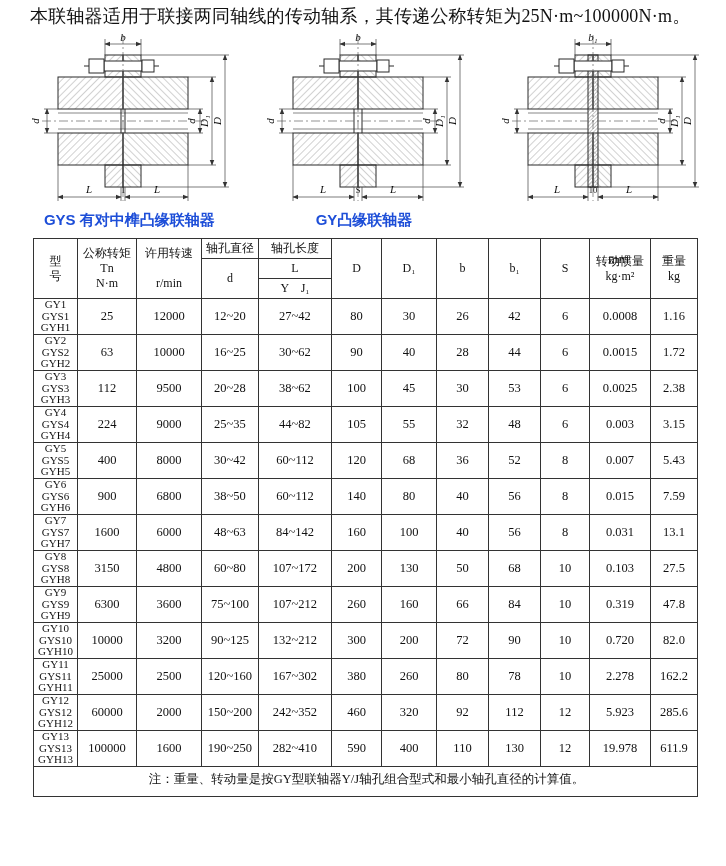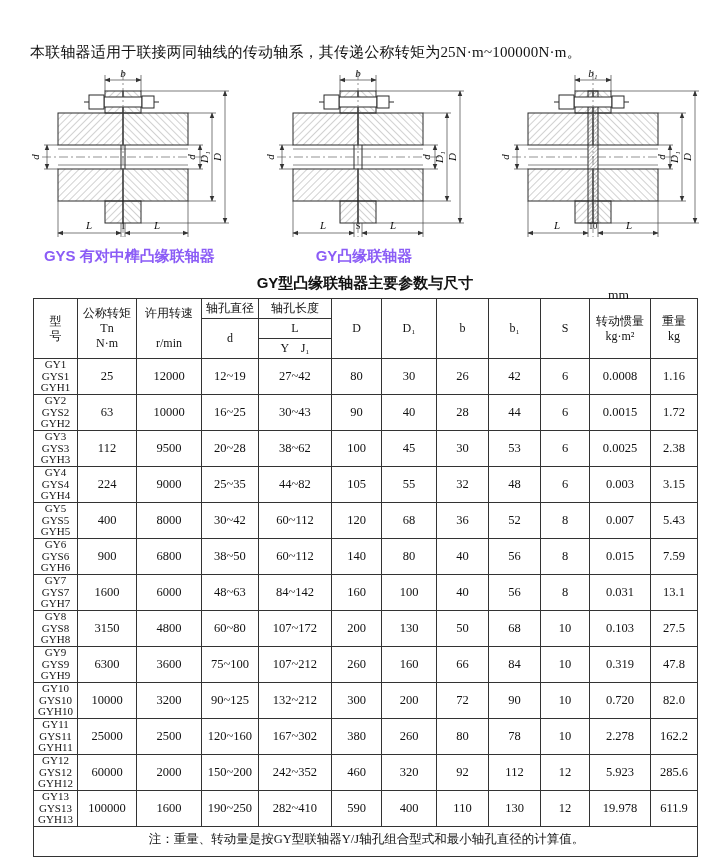--- a/index.html
+++ b/index.html
@@ -1,29 +1,29 @@
 <!DOCTYPE html>
 <html><head>
 <meta charset="utf-8">
 <style>
   html,body{margin:0;padding:0;background:#fff;}
   body{
     width:726px;height:866px;overflow:hidden;position:relative;
     font-family:"Liberation Serif","DejaVu Serif",serif;color:#111;
   }
   .intro{
-    padding:24px 20px 0 30px;font-size:15px;line-height:21px;letter-spacing:.2px;margin-top:18px;
+    padding:6px 20px 0 30px;font-size:18px;line-height:21px;letter-spacing:.2px;
   }
   
   .diagrams{display:flex;justify-content:space-between;padding:4px 10px 0 12px;}
   .figure{width:236px;display:flex;flex-direction:column;align-items:center;}
   .figure svg{display:block;}
   .caption{
     font-family:"Liberation Sans","DejaVu Sans",sans-serif;
-    font-weight:bold;font-size:15px;margin-top:2px;white-space:nowrap;color:#8b5cf6;
+    font-weight:bold;font-size:15px;margin-top:2px;white-space:nowrap;color:#1d4ed8;
   }
   .dimtxt{font-family:"Liberation Serif","DejaVu Serif",serif;font-style:italic;font-size:11px;fill:#111;}
   .dimtxt.small{font-size:8.5px;font-style:normal;}
   
   .table-title-row{
     position:relative;width:664px;margin:8px 0 5px 33px;text-align:center;
     font-family:"Liberation Sans","DejaVu Sans",sans-serif;font-weight:bold;font-size:15px;
   }
   .table-title-row .unit{
     position:absolute;right:68px;top:13px;font-weight:normal;font-size:13.5px;
@@ -294,21 +294,20 @@
         <text class="dimtxt" x="202.5" y="90" text-anchor="middle" transform="rotate(-90 202.5 90)">D</text>
         <text class="dimtxt" x="69" y="162" text-anchor="middle">L</text>
         <text class="dimtxt small" x="105" y="162" text-anchor="middle">10</text>
         <text class="dimtxt" x="141" y="162" text-anchor="middle">L</text>
       </g>
     </svg>
   </div>
 </div>
 
 <div class="table-title-row">
-  <span>GY型凸缘联轴器主要参数与尺寸</span>
   <span class="unit">mm</span>
 </div>
 
 <table class="params">
   <colgroup>
     <col style="width:44px">
       <col style="width:59px">
       <col style="width:65px">
       <col style="width:57px">
     <col style="width:73px">
@@ -352,40 +351,40 @@
   </thead>
   <tbody>
       <tr>
         <td class="model-cell">
           <div>GY1</div>
           <div>GYS1</div>
           <div>GYH1</div>
         </td>
         <td>25</td>
         <td>12000</td>
-        <td>12~19</td>
+        <td>12~20</td>
         <td>27~42</td>
         <td>80</td>
         <td>30</td>
         <td>26</td>
         <td>42</td>
         <td>6</td>
         <td>0.0008</td>
         <td>1.16</td>
       </tr>
       <tr>
         <td class="model-cell">
           <div>GY2</div>
           <div>GYS2</div>
           <div>GYH2</div>
         </td>
         <td>63</td>
         <td>10000</td>
         <td>16~25</td>
-        <td>30~43</td>
+        <td>30~62</td>
         <td>90</td>
         <td>40</td>
         <td>28</td>
         <td>44</td>
         <td>6</td>
         <td>0.0015</td>
         <td>1.72</td>
       </tr>
       <tr>
         <td class="model-cell">

